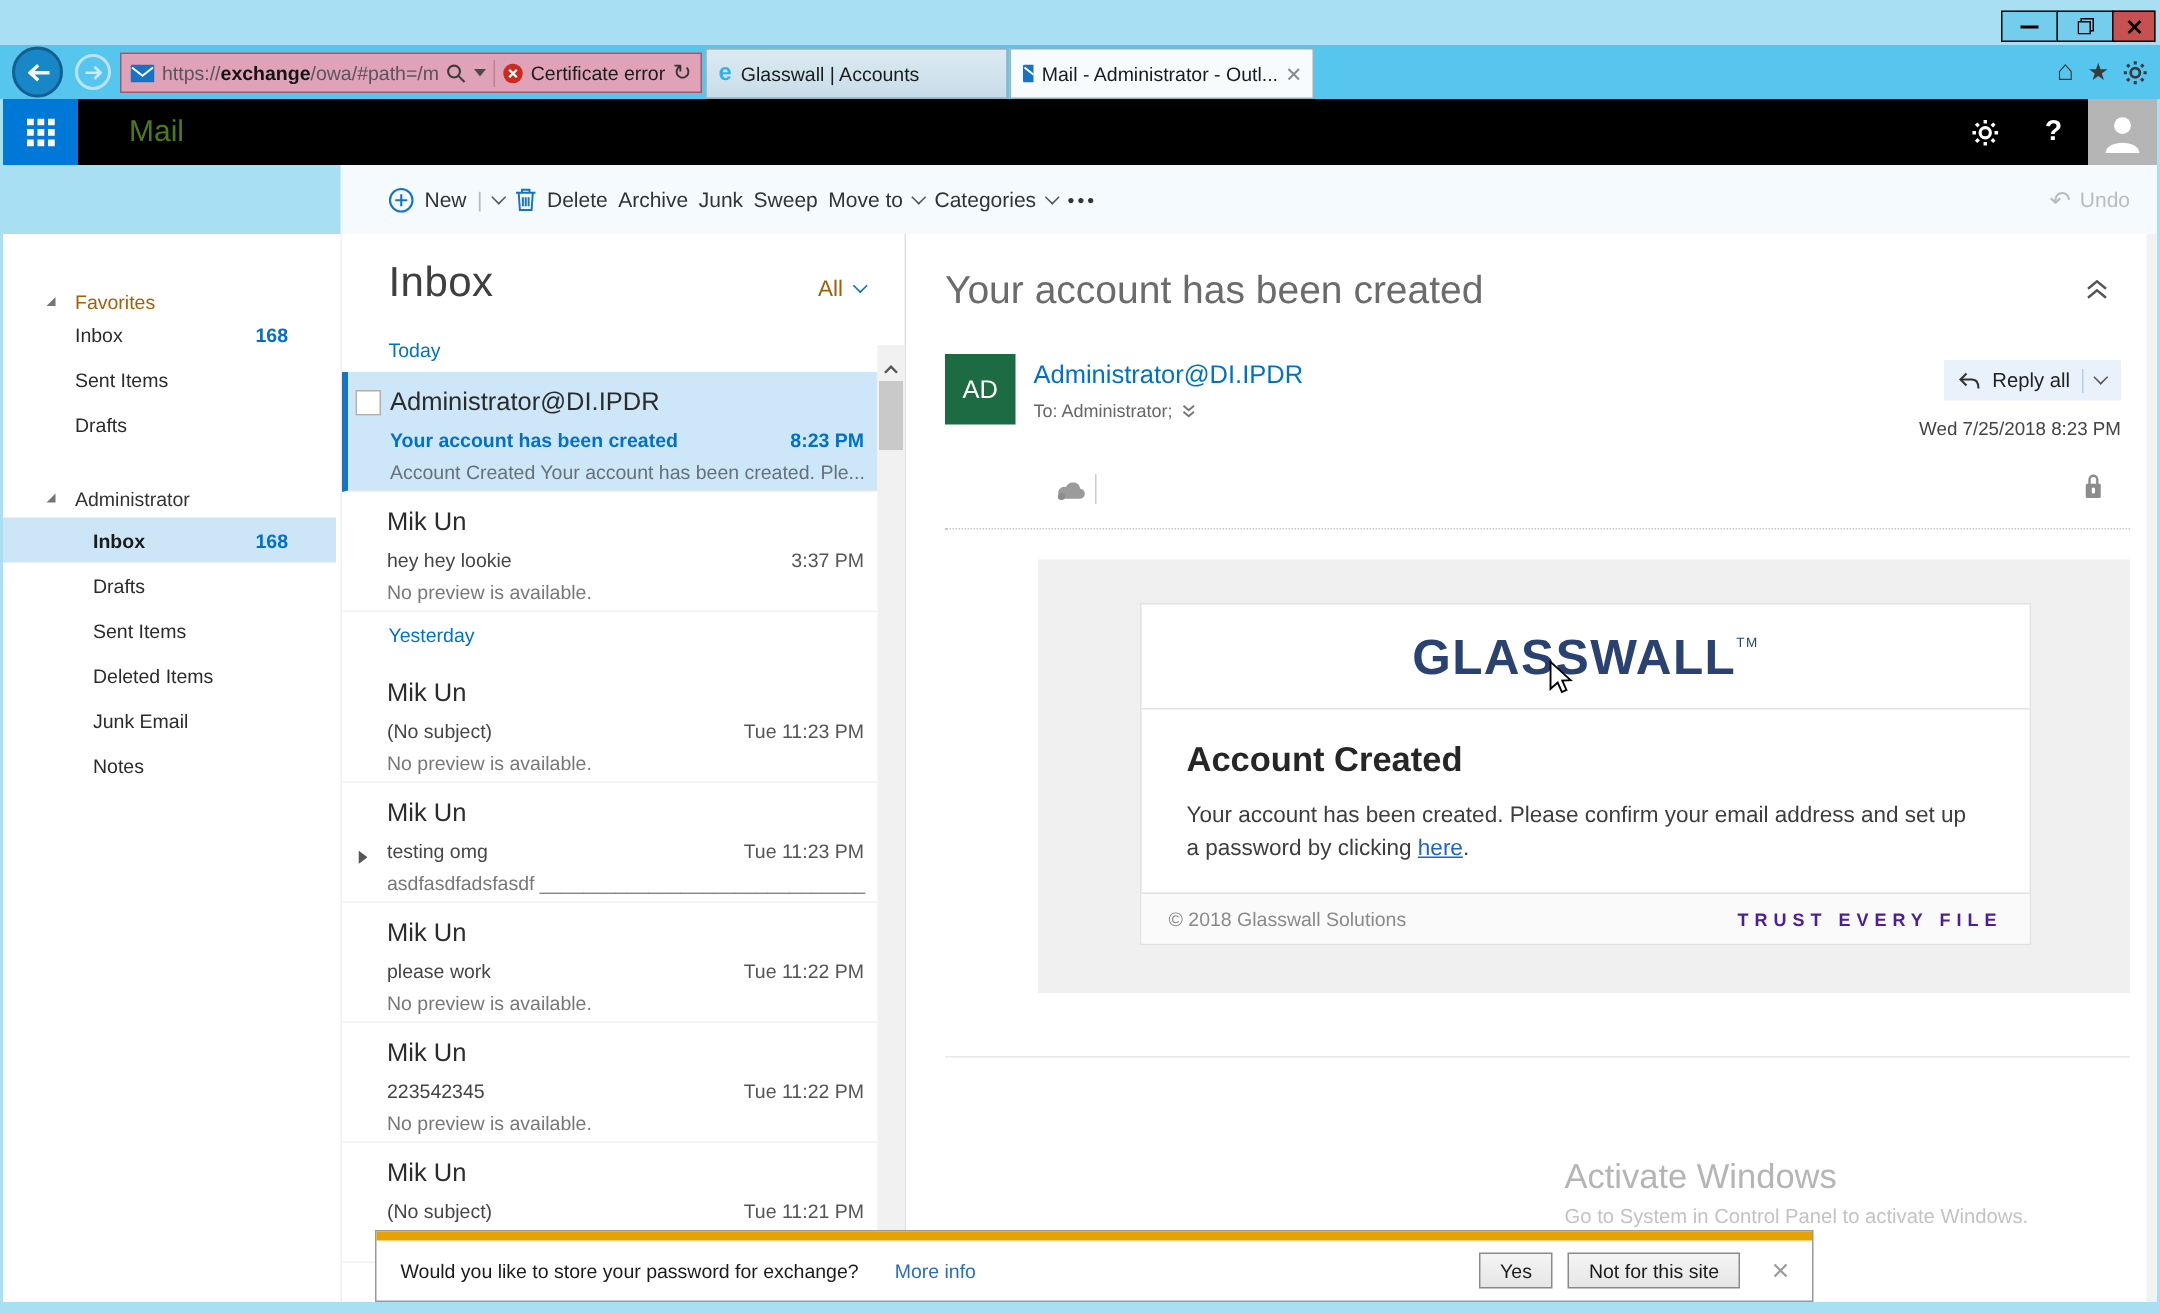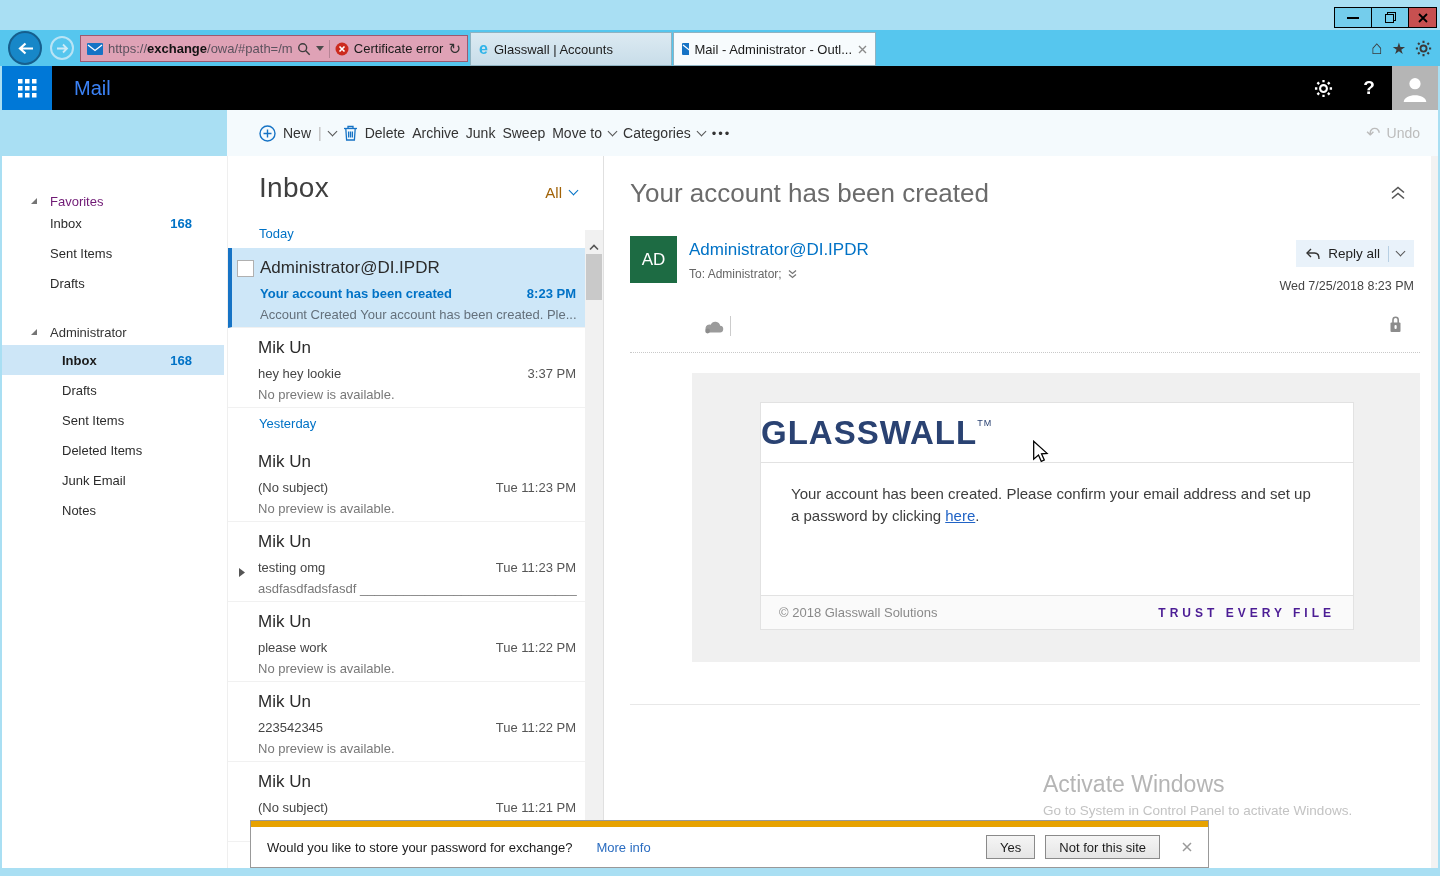--- a/index.html
+++ b/index.html
@@ -27,21 +27,21 @@
   .tab { position:absolute; top:2px; height:34px; border:1px solid #8fb3c2; background:linear-gradient(#dceaf2,#c8dde9); display:flex; align-items:center; padding:0 8px; gap:6px; font-size:13px; color:#1b1b1b; white-space:nowrap; overflow:hidden; }
   .tab.active { background:#f7fbfd; }
   .ie-e { color:#2fb4e9; font-size:16px; font-weight:700; }
   .tab-x { color:#8a8a8a; margin-left:auto; display:flex; }
   .nav-right { position:absolute; right:8px; top:0; height:36px; display:flex; align-items:center; gap:9px; color:#3a3a3a; }
   .glyph-home { font-size:19px; } .glyph-star { font-size:16px; }
 
   
   .owa-header { position:absolute; left:2px; top:66px; width:1436px; height:44px; background:#000; display:flex; align-items:center; }
   .apps-tile { width:50px; height:44px; background:#0078d7; display:flex; align-items:center; justify-content:center; }
-  .owa-title { color:#3b82f6; font-size:20px; margin-left:22px; }
+  .owa-title { color:#4d7c0f; font-size:20px; margin-left:34px; }
   .header-right { margin-left:auto; display:flex; height:44px; }
   .header-tile { width:46px; display:flex; align-items:center; justify-content:center; color:#fff; font-size:19px; font-weight:700; }
   .avatar-tile { background:#b5b5b5; }
 
   
   .cmd-row { position:absolute; left:2px; top:110px; width:1436px; height:46px; }
   .search-panel { position:absolute; left:0; top:0; width:225px; height:46px; background:#dcebf7; display:flex; align-items:center; padding:0 14px; gap:6px; }
   .search-input { border:none; outline:none; background:transparent; font-size:13.5px; color:#444; flex:1; min-width:0; font-family:inherit; }
   .search-input::placeholder { color:#4f4f4f; opacity:1; }
   .toolbar { position:absolute; left:225px; right:0; top:0; height:46px; background:#f4fafd; display:flex; align-items:center; padding-left:32px; gap:7px; font-size:14px; color:#333; }
@@ -54,21 +54,21 @@
   .undo .u-ic { font-size:17px; }
 
   
   .main { position:absolute; left:2px; top:156px; width:1436px; height:712px; background:#fff; }
 
   
   .sidebar { position:absolute; left:0; top:0; width:225px; height:100%; background:#fff; font-size:13px; color:#333; }
   .side-h { position:absolute; left:0; width:100%; height:22px; display:flex; align-items:center; }
   .side-h .tri { position:absolute; left:28px; }
   .side-h .lbl { margin-left:48px; }
-  .side-h.fav .lbl { color:#701a75; }
+  .side-h.fav .lbl { color:#a16207; }
   .side-item { position:absolute; left:0; width:222px; height:30px; display:flex; align-items:center; padding-left:48px; color:#2b2b2b; }
   .side-item.lvl2 { padding-left:60px; }
   .side-item.selected { background:#cde6f7; }
   .side-item.selected .s-lbl { font-weight:700; color:#1b1b1b; }
   .side-item .count { position:absolute; right:32px; color:#0072c6; font-weight:700; }
 
   
   .listpanel { position:absolute; left:225px; top:0; width:377px; height:100%; background:#fff; border-left:1px solid #efefef; border-right:1px solid #e0e0e0; }
   .list-title { position:absolute; left:31px; top:16px; font-size:28px; font-weight:400; color:#3f3f3f; letter-spacing:.3px; }
   .list-filter { position:absolute; right:26px; top:28px; color:#a16207; font-size:15px; display:flex; align-items:center; gap:8px; }
@@ -98,21 +98,21 @@
   .rp-to { position:absolute; left:84px; top:111px; font-size:12px; color:#666; display:flex; align-items:center; gap:6px; }
   .rp-replyall { position:absolute; right:24px; top:84px; height:27px; background:#e9f2fa; display:flex; align-items:center; padding:0 10px; gap:8px; font-size:13.5px; color:#222; }
   .ra-div { width:1px; height:16px; background:#b7cfe3; }
   .rp-date { position:absolute; right:24px; top:123px; font-size:12.5px; color:#444; }
   .addin-cloud { position:absolute; left:99px; top:163px; }
   .addin-div { position:absolute; left:125px; top:160px; width:1px; height:20px; background:#ccc; }
   .addin-lock { position:absolute; right:36px; top:159px; }
   .rp-dotted { position:absolute; left:25px; right:18px; top:196px; border-top:1px dotted #c9c9c9; }
   .email-wrap { position:absolute; left:87px; top:217px; width:728px; height:289px; background:#f0f0f0; }
   .email-card { position:absolute; left:68px; top:29px; width:594px; height:228px; background:#fff; border:1px solid #e2e2e2; }
-  .logo-box { height:60px; border-bottom:1px solid #e2e2e2; display:flex; align-items:center; }
+  .logo-box { height:70px; border-bottom:1px solid #e2e2e2; display:flex; align-items:center; justify-content:center; }
   .brand { font-size:33px; font-weight:700; color:#2a4272; letter-spacing:1px; }
   .brand sup { font-size:9px; font-weight:400; color:#2a4272; vertical-align:18px; }
   .card-body { padding:20px 30px 0; }
   .card-body h1 { font-size:23px; color:#262626; margin-bottom:13px; }
   .card-body p { font-size:15px; color:#3d3d3d; line-height:1.45; }
   .card-body a { color:#2063c6; text-decoration:underline; }
   .card-footer { position:absolute; left:0; right:0; bottom:0; height:34px; background:#fafafa; border-top:1px solid #e2e2e2; display:flex; align-items:center; justify-content:space-between; padding:0 18px; }
   .cf-left { font-size:13px; color:#8a8a8a; }
   .cf-right { font-size:12px; color:#4c1d95; font-weight:700; letter-spacing:4px; }
   .rp-divider { position:absolute; left:25px; right:18px; top:548px; border-top:1px solid #e8e8e8; }
@@ -451,20 +451,21 @@
           </svg>
       </span>
       <div class="rp-dotted"></div>
 
       <div class="email-wrap">
         <div class="email-card">
           <div class="logo-box">
             <span class="brand"><span>GLASSWALL</span><sup>TM</sup></span>
           </div>
           <div class="card-body">
+            <h1>Account Created</h1>
             <p><span>Your account has been created. Please confirm your email address and set up a password by clicking </span><a href="#">here</a><span>.</span></p>
           </div>
           <div class="card-footer">
             <span class="cf-left">© 2018 Glasswall Solutions</span>
             <span class="cf-right">TRUST EVERY FILE</span>
           </div>
         </div>
       </div>
       <div class="rp-divider"></div>
     </div>

